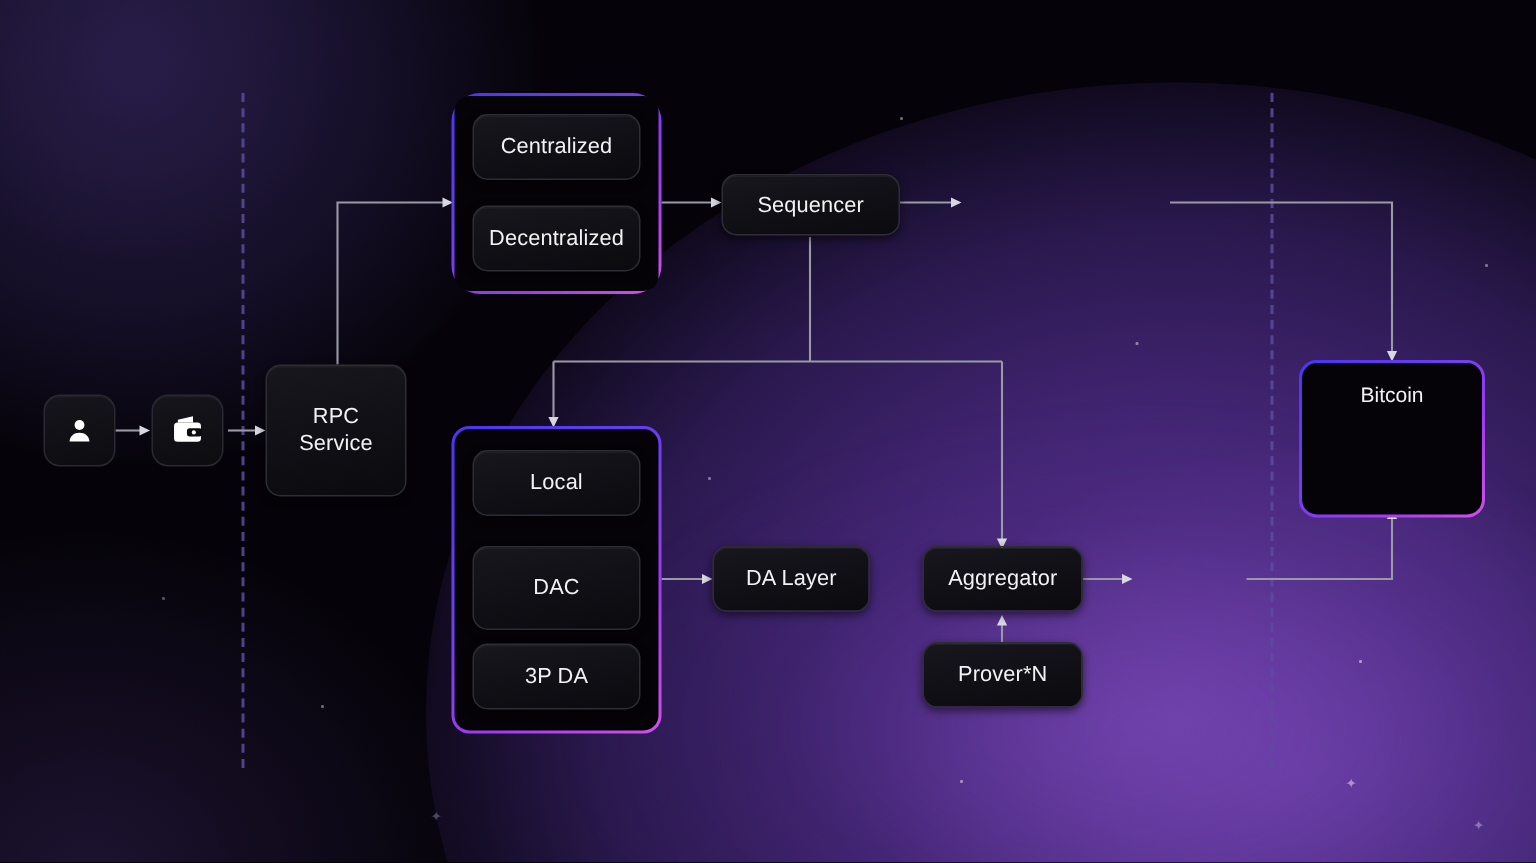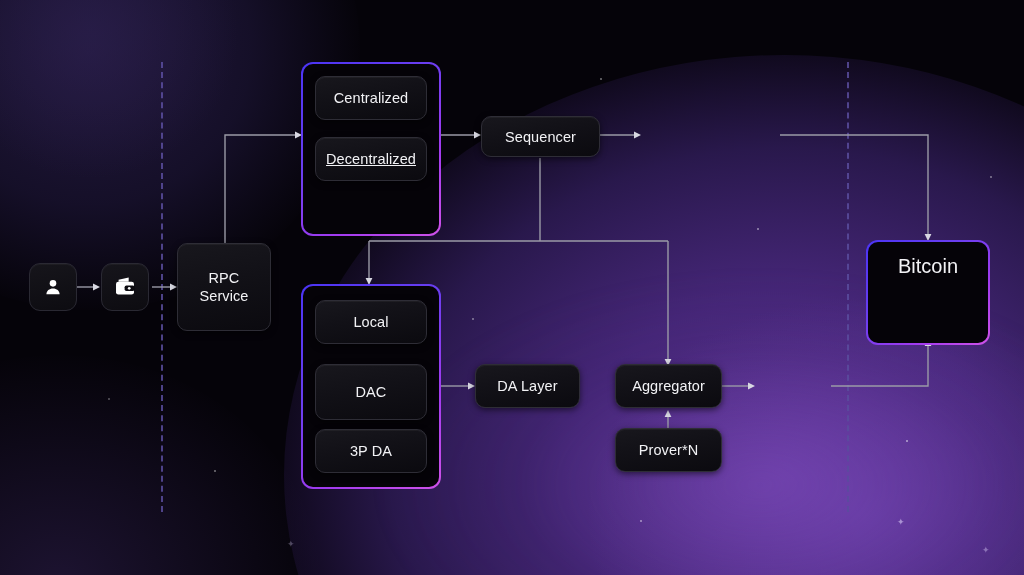--- a/index.html
+++ b/index.html
@@ -142,21 +142,21 @@
     border-radius: 10px;
     background: #050308;
     position: relative;
   }
   .group .node { position: absolute; }
   .group-title {
     position: absolute;
     left: 0; right: 0;
     text-align: center;
     color: #f2f2f5;
-    font-size: 20px;
+    font-size: 14px;
   }
 </style>
 </head>
 <body>
 
 <div id="stage">
 
   <div class="bg-base"></div>
   <div class="glow glow-tl"></div>
   <div class="glow glow-tl2"></div>
@@ -232,26 +232,26 @@
 
   <div class="icon-node" style="left:101px;top:263px;">
     <svg width="24" height="22" viewBox="0 0 26 24">
       <path d="M6 4.2 L17 1.6 L17 6.2 L6 6.2 Z" fill="#ffffff"></path>
       <rect x="3.2" y="6.2" width="19.6" height="14" rx="2.6" fill="#ffffff"></rect>
       <rect x="12.6" y="10.4" width="11" height="6" rx="2" fill="#0c0b10"></rect>
       <circle cx="17.6" cy="13.4" r="1.5" fill="#ffffff"></circle>
     </svg>
   </div>
 
-  <div class="group" style="left:301px;top:62px;width:140px;height:174px;">
+  <div class="group" style="left:301px;top:62px;width:140px;height:134px;border-radius:19px;">
     <div class="group-inner">
       <div class="node" style="left:12px;top:12px;width:112px;height:44px;">
         <span>Centralized</span>
       </div>
-      <div class="node" style="left:12px;top:73px;width:112px;height:44px;text-decoration:underline;">
+      <div class="node" style="left:12px;top:73px;width:112px;height:44px;">
         <span>Decentralized</span>
       </div>
     </div>
   </div>
 
 
   <div class="group" style="left:301px;top:284px;width:140px;height:205px;">
     <div class="group-inner">
       <div class="node" style="left:12px;top:14px;width:112px;height:44px;">
         <span>Local</span>

